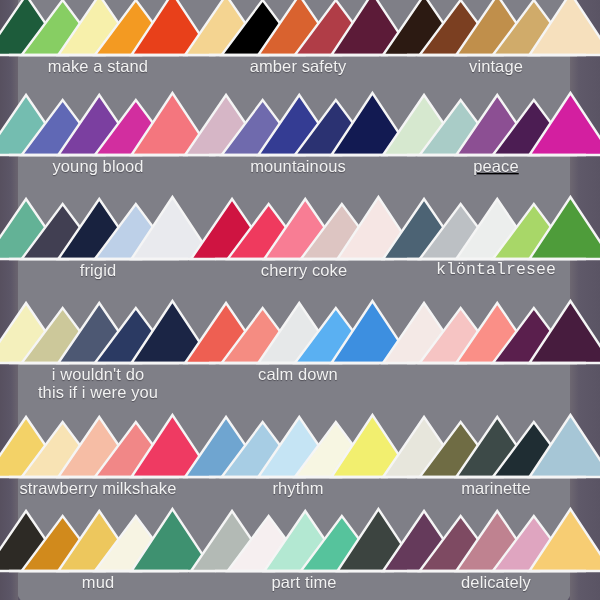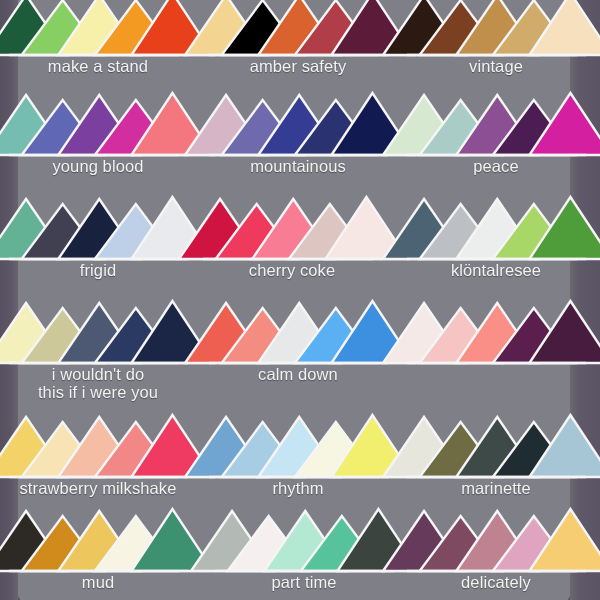--- a/index.html
+++ b/index.html
@@ -153,21 +153,21 @@
             <polygon points="-21.960000000000004,63 19.032,3 60.024,63" fill="#d6b6c6" stroke="#f5f5f5" stroke-width="2.4" stroke-linejoin="miter"></polygon>
             <polygon points="14.64,63 55.632000000000005,8 96.62400000000001,63" fill="#6f6aad" stroke="#f5f5f5" stroke-width="2.4" stroke-linejoin="miter"></polygon>
             <polygon points="51.239999999999995,63 92.232,3 133.224,63" fill="#343c93" stroke="#f5f5f5" stroke-width="2.4" stroke-linejoin="miter"></polygon>
             <polygon points="87.84000000000002,63 128.83200000000002,8 169.824,63" fill="#2b3272" stroke="#f5f5f5" stroke-width="2.4" stroke-linejoin="miter"></polygon>
             <polygon points="124.44000000000001,63 165.43200000000002,1 206.42400000000004,63" fill="#121a52" stroke="#f5f5f5" stroke-width="2.4" stroke-linejoin="miter"></polygon>
             <line x1="2" y1="63" x2="181" y2="63" stroke="#f5f5f5" stroke-width="2.4"></line>
           </svg>
         </div>
         <div class="label">mountainous</div>
       </div>
-      <div class="palette" style="left: 396px; top: 92px;">
+      <div class="palette" style="left: 396px; top: 92px; text-decoration: underline;">
         <div class="range-wrap">
           <svg class="range-svg" viewBox="0 0 183 64" preserveAspectRatio="none">
             <polygon points="-21.960000000000004,63 19.032,3 60.024,63" fill="#d6e8cf" stroke="#f5f5f5" stroke-width="2.4" stroke-linejoin="miter"></polygon>
             <polygon points="14.64,63 55.632000000000005,8 96.62400000000001,63" fill="#a9ccc7" stroke="#f5f5f5" stroke-width="2.4" stroke-linejoin="miter"></polygon>
             <polygon points="51.239999999999995,63 92.232,3 133.224,63" fill="#8c4f93" stroke="#f5f5f5" stroke-width="2.4" stroke-linejoin="miter"></polygon>
             <polygon points="87.84000000000002,63 128.83200000000002,8 169.824,63" fill="#4c1d53" stroke="#f5f5f5" stroke-width="2.4" stroke-linejoin="miter"></polygon>
             <polygon points="124.44000000000001,63 165.43200000000002,1 206.42400000000004,63" fill="#d31fa0" stroke="#f5f5f5" stroke-width="2.4" stroke-linejoin="miter"></polygon>
             <line x1="2" y1="63" x2="181" y2="63" stroke="#f5f5f5" stroke-width="2.4"></line>
           </svg>
         </div>
@@ -179,34 +179,34 @@
             <polygon points="-21.960000000000004,63 19.032,3 60.024,63" fill="#63b296" stroke="#f5f5f5" stroke-width="2.4" stroke-linejoin="miter"></polygon>
             <polygon points="14.64,63 55.632000000000005,8 96.62400000000001,63" fill="#413f52" stroke="#f5f5f5" stroke-width="2.4" stroke-linejoin="miter"></polygon>
             <polygon points="51.239999999999995,63 92.232,3 133.224,63" fill="#18223f" stroke="#f5f5f5" stroke-width="2.4" stroke-linejoin="miter"></polygon>
             <polygon points="87.84000000000002,63 128.83200000000002,8 169.824,63" fill="#bdd0e8" stroke="#f5f5f5" stroke-width="2.4" stroke-linejoin="miter"></polygon>
             <polygon points="124.44000000000001,63 165.43200000000002,1 206.42400000000004,63" fill="#e9eaee" stroke="#f5f5f5" stroke-width="2.4" stroke-linejoin="miter"></polygon>
             <line x1="2" y1="63" x2="181" y2="63" stroke="#f5f5f5" stroke-width="2.4"></line>
           </svg>
         </div>
         <div class="label">frigid</div>
       </div>
-      <div class="palette" style="left: 192px; top: 196px;">
+      <div class="palette" style="left: 204px; top: 196px;">
         <div class="range-wrap">
           <svg class="range-svg" viewBox="0 0 183 64" preserveAspectRatio="none">
             <polygon points="-21.960000000000004,63 19.032,3 60.024,63" fill="#cf1441" stroke="#f5f5f5" stroke-width="2.4" stroke-linejoin="miter"></polygon>
             <polygon points="14.64,63 55.632000000000005,8 96.62400000000001,63" fill="#ef3a5e" stroke="#f5f5f5" stroke-width="2.4" stroke-linejoin="miter"></polygon>
             <polygon points="51.239999999999995,63 92.232,3 133.224,63" fill="#f87d94" stroke="#f5f5f5" stroke-width="2.4" stroke-linejoin="miter"></polygon>
             <polygon points="87.84000000000002,63 128.83200000000002,8 169.824,63" fill="#ddc5c2" stroke="#f5f5f5" stroke-width="2.4" stroke-linejoin="miter"></polygon>
             <polygon points="124.44000000000001,63 165.43200000000002,1 206.42400000000004,63" fill="#f6e6e4" stroke="#f5f5f5" stroke-width="2.4" stroke-linejoin="miter"></polygon>
             <line x1="2" y1="63" x2="181" y2="63" stroke="#f5f5f5" stroke-width="2.4"></line>
           </svg>
         </div>
         <div class="label">cherry coke</div>
       </div>
-      <div class="palette" style="left: 396px; top: 196px;">
+      <div class="palette" style="left: 396px; top: 196px; font-family: Liberation Mono, monospace;">
         <div class="range-wrap">
           <svg class="range-svg" viewBox="0 0 183 64" preserveAspectRatio="none">
             <polygon points="-21.960000000000004,63 19.032,3 60.024,63" fill="#4c6374" stroke="#f5f5f5" stroke-width="2.4" stroke-linejoin="miter"></polygon>
             <polygon points="14.64,63 55.632000000000005,8 96.62400000000001,63" fill="#bcc0c4" stroke="#f5f5f5" stroke-width="2.4" stroke-linejoin="miter"></polygon>
             <polygon points="51.239999999999995,63 92.232,3 133.224,63" fill="#eceeed" stroke="#f5f5f5" stroke-width="2.4" stroke-linejoin="miter"></polygon>
             <polygon points="87.84000000000002,63 128.83200000000002,8 169.824,63" fill="#a8d768" stroke="#f5f5f5" stroke-width="2.4" stroke-linejoin="miter"></polygon>
             <polygon points="124.44000000000001,63 165.43200000000002,1 206.42400000000004,63" fill="#4e9c3a" stroke="#f5f5f5" stroke-width="2.4" stroke-linejoin="miter"></polygon>
             <line x1="2" y1="63" x2="181" y2="63" stroke="#f5f5f5" stroke-width="2.4"></line>
           </svg>
         </div>

